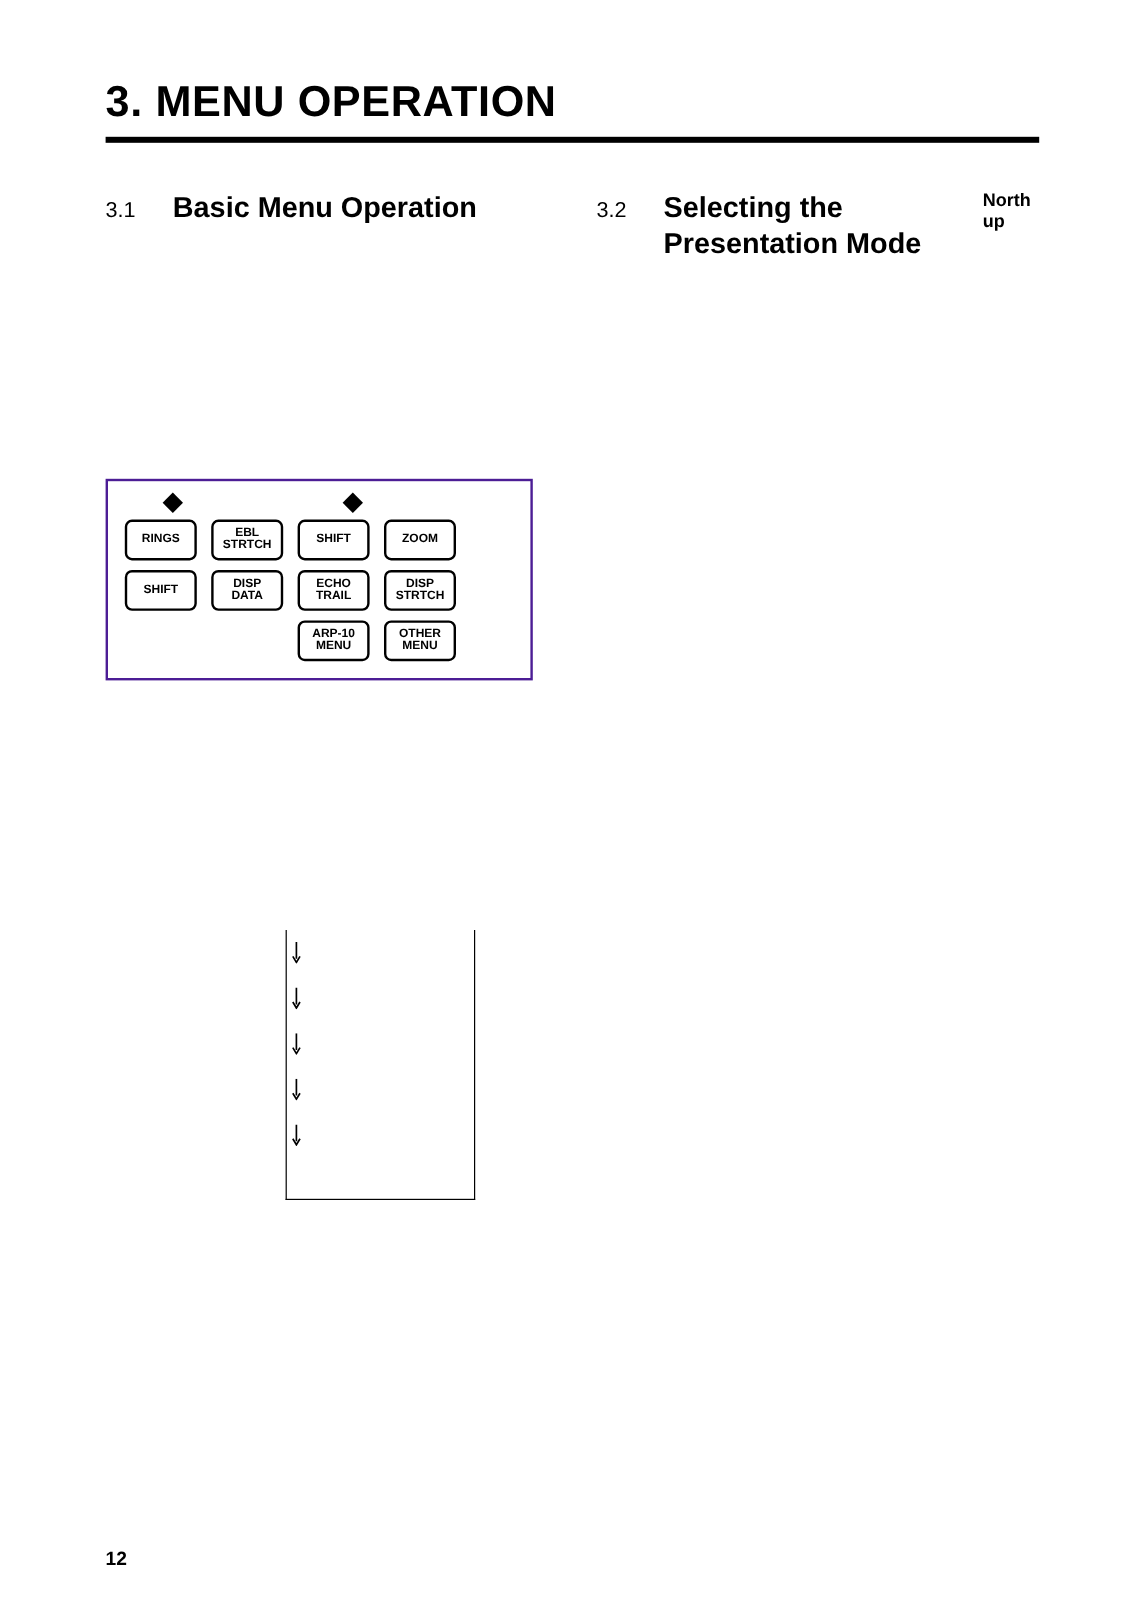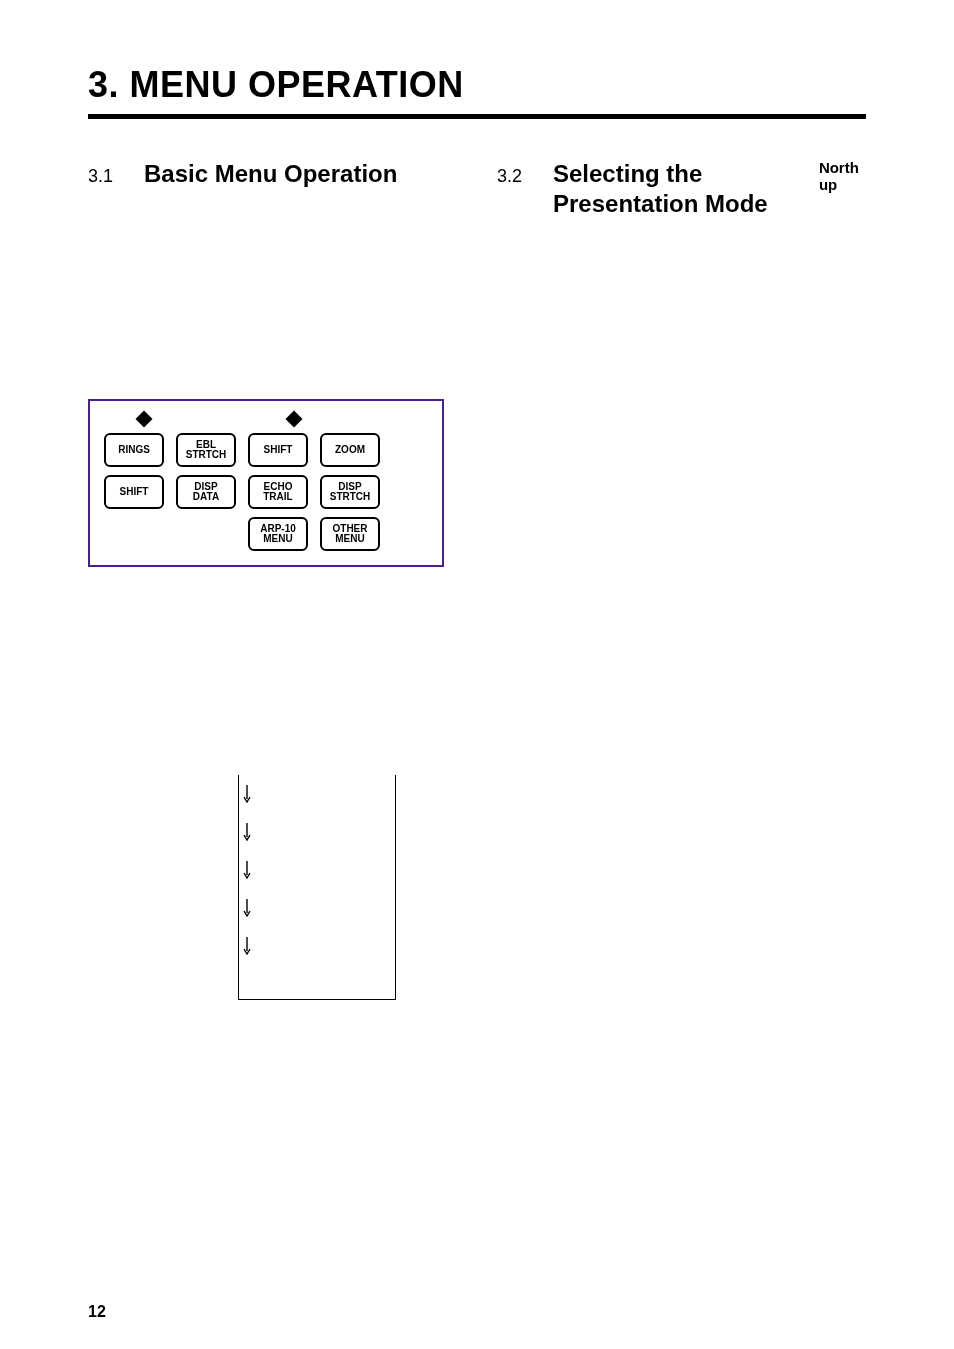--- a/index.html
+++ b/index.html
@@ -34,21 +34,21 @@
   }
   .menu-item { display: flex; align-items: center; gap: 8px; padding: 10px 6px 10px 4px; }
   .menu-arrow {
     width: 8px; display: flex; justify-content: center;
   }
   .menu-arrow svg { display: block; } 
   
   .mode-heading { font-size: 15px; font-weight: bold; }
   .mode-block { margin-top: 0; }
   .right-stack { display: flex; flex-direction: row; }
-  .pagenum { position: absolute; bottom: 28px; left: 88px; font-size: 16px; font-weight: bold; }
+  .pagenum { position: absolute; bottom: 40px; left: 88px; font-size: 16px; font-weight: bold; }
 </style>
 </head>
 <body>
 
 <div class="page">
   <h1 class="chapter-title">3.  MENU OPERATION</h1>
   <hr class="chapter-rule">
 
   <div class="columns">
 

